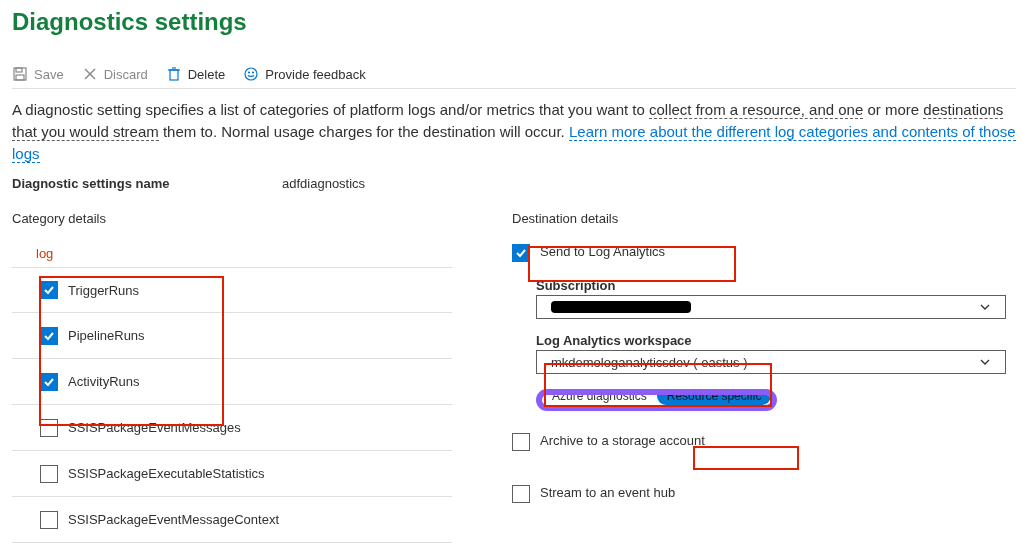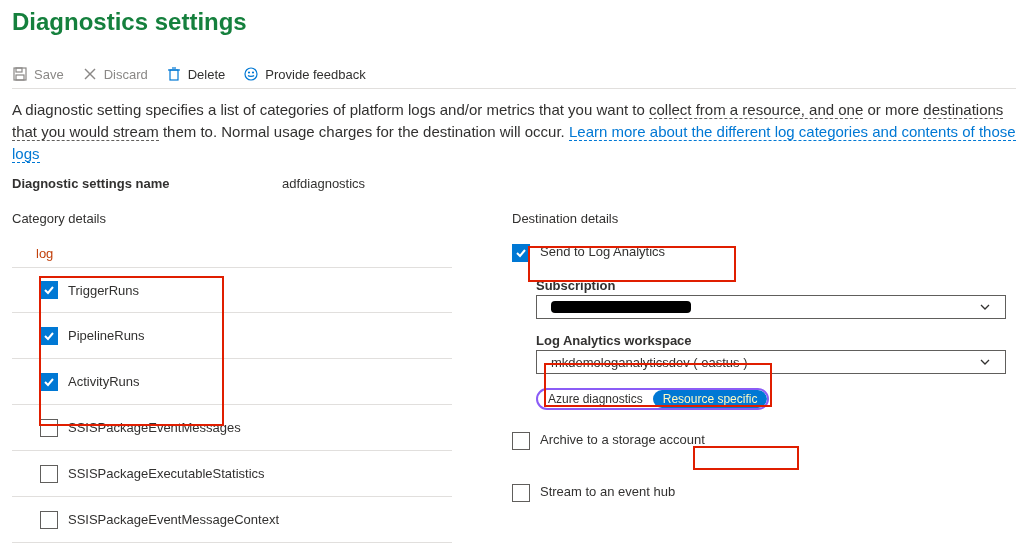--- a/index.html
+++ b/index.html
@@ -167,36 +167,36 @@
     position: relative;
   }
   .redact::after{
     content:"";
     position:absolute; left:0; right:0; top:50%;
     border-top:3px solid #000;
     transform:translateY(-50%) rotate(-1deg);
   }
   .toggle-pill {
     display: inline-flex;
-    border: 2px solid #8b5cf6;
+    border: 6px solid #8b5cf6;
     border-radius: 14px;
     overflow: hidden;
     height: 22px;
     align-items: flex-end;
   }
   .toggle-opt {
     padding: 2px 10px;
     font-size: 12px;
     display: inline-flex;
     align-items: center;
     cursor: pointer;
   }
   .toggle-opt.selected {
     background: #0078d4;
-    color: #fef9c3;
+    color: #0f172a;
     border-radius: 12px;
   }
   .info-icon {
     display:inline-flex; width:14px; height:14px;
     border:1px solid #605e5c; border-radius:50%;
     align-items:center; justify-content:center;
     font-size:10px; color:#605e5c; margin-left:4px;
   }
   .page { position: relative; }
 </style>

